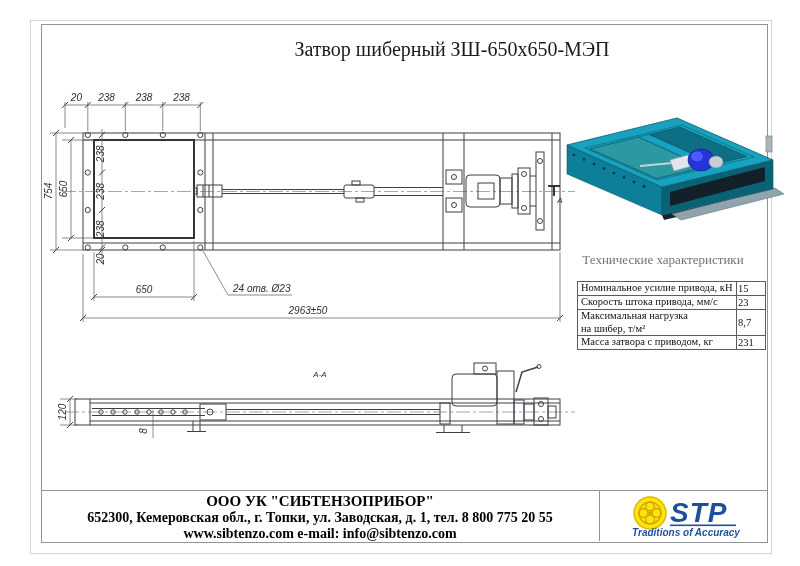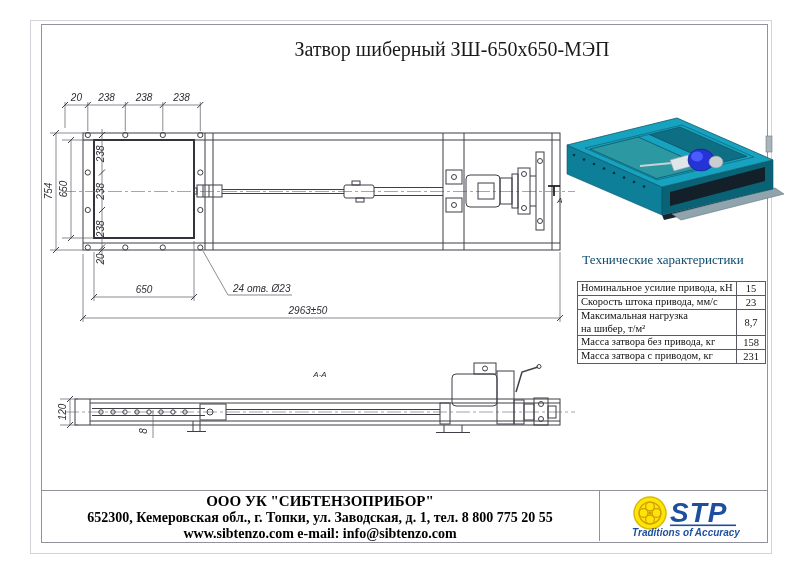--- a/index.html
+++ b/index.html
@@ -7,26 +7,26 @@
         font-family:"Liberation Serif", serif;overflow:hidden;}
   .outer-border{position:absolute;left:30px;top:20px;width:740px;height:532px;
         border:1px solid #d3d3db;}
   .inner-border{position:absolute;left:41px;top:24px;width:725px;height:517px;
         border:1px solid #92929c;}
   .title{position:absolute;left:41px;top:38px;width:726px;text-align:center;
         font-size:20px;color:#1a1a1a;margin-left:48px;}
   svg.drawing{position:absolute;left:0;top:0;}
   svg.render3d{position:absolute;left:560px;top:108px;}
   .specs-heading{position:absolute;left:556px;top:252px;width:214px;text-align:center;
-        font-size:13px;color:#0c4a6e;}
+        font-size:13px;color:#737373;}
   table.specs{position:absolute;left:577px;top:281px;border-collapse:collapse;
         font-size:10.5px;color:#111;font-family:"Liberation Serif",serif;}
   table.specs td{border:1px solid #5a5a62;}
   td.lbl{width:152px;padding:0 3px;white-space:pre-line;line-height:1.2;margin-top:26px;}
-  td.val{width:26px;text-align:center;margin-left:19px;}
+  td.val{width:26px;margin-left:19px;}
   .footer{position:absolute;left:41px;top:490px;width:726px;height:51px;
         border-top:1px solid #92929c;display:flex;box-sizing:border-box;}
   .footer-left{width:559px;border-right:1px solid #92929c;text-align:center;
         padding-top:2px;box-sizing:border-box;}
   .company{font-size:15px;font-weight:bold;line-height:17px;}
   .address{font-size:14px;font-weight:bold;line-height:16px;}
   .web{font-size:14px;font-weight:bold;line-height:16px;}
   .footer-right{flex:1;position:relative;}
   svg.logo{position:absolute;left:0;top:0;}
   
@@ -298,24 +298,20 @@
       <td class="val">15</td>
     </tr>
     <tr>
       <td class="lbl">Скорость штока привода, мм/с</td>
       <td class="val">23</td>
     </tr>
     <tr>
       <td class="lbl">Максимальная нагрузка
 на шибер, т/м²</td>
       <td class="val">8,7</td>
-    </tr>
-    <tr>
-      <td class="lbl">Масса затвора без привода, кг</td>
-      <td class="val">158</td>
     </tr>
     <tr>
       <td class="lbl">Масса затвора с приводом, кг</td>
       <td class="val">231</td>
     </tr>
   </tbody>
     </table>
 
   <div class="footer">
     <div class="footer-left">

